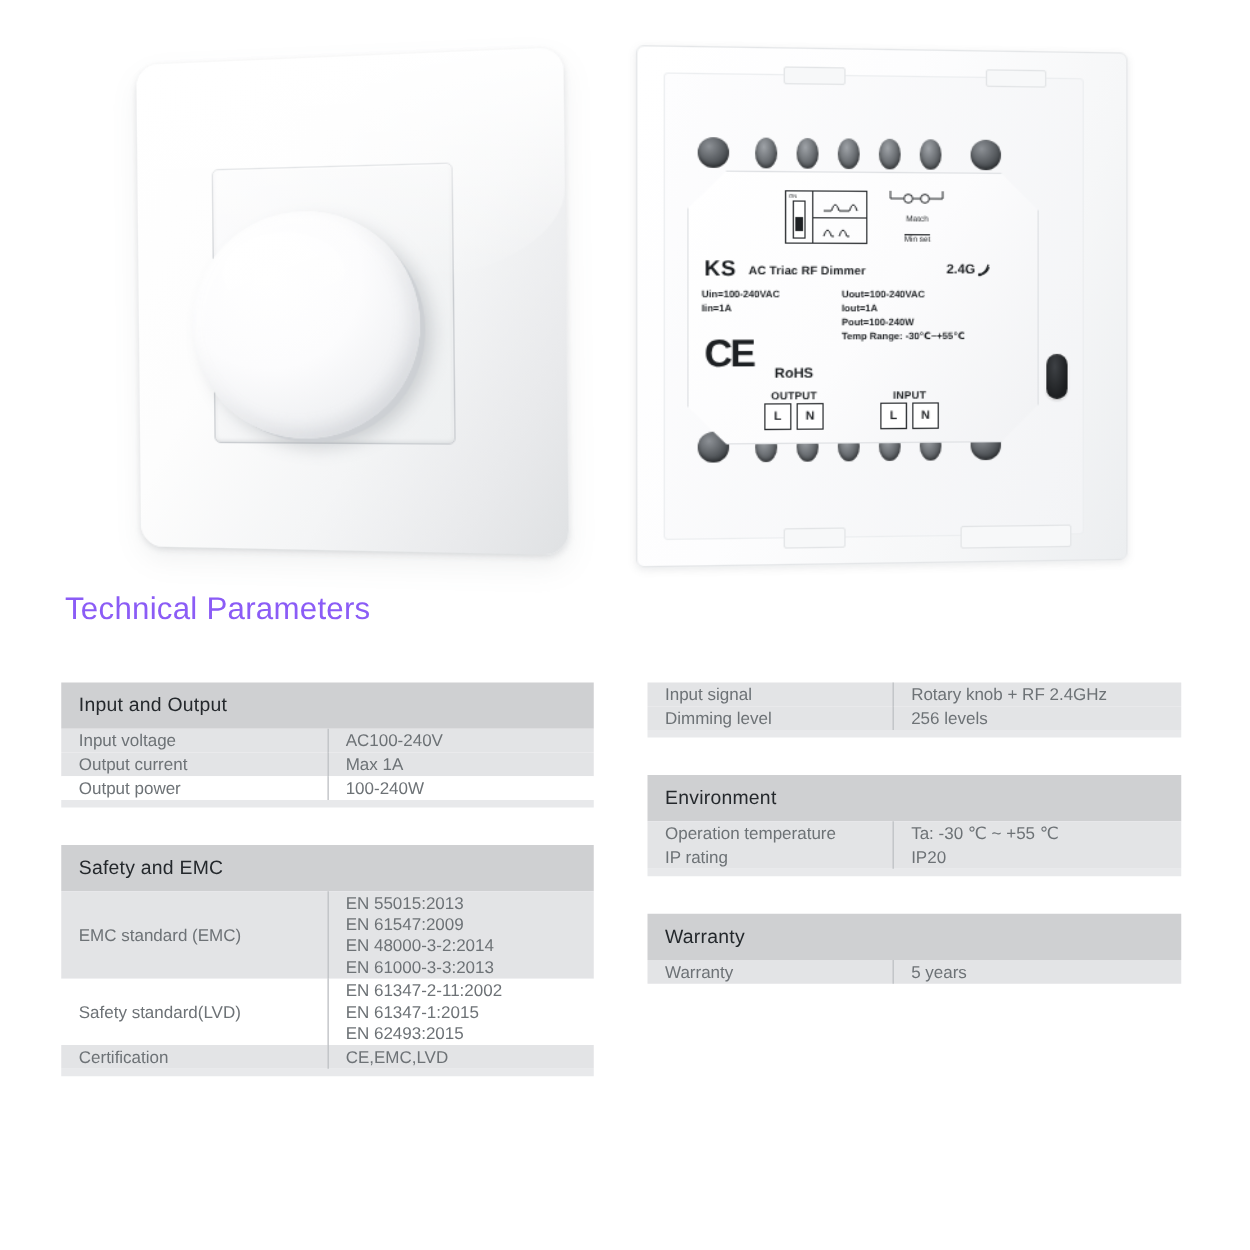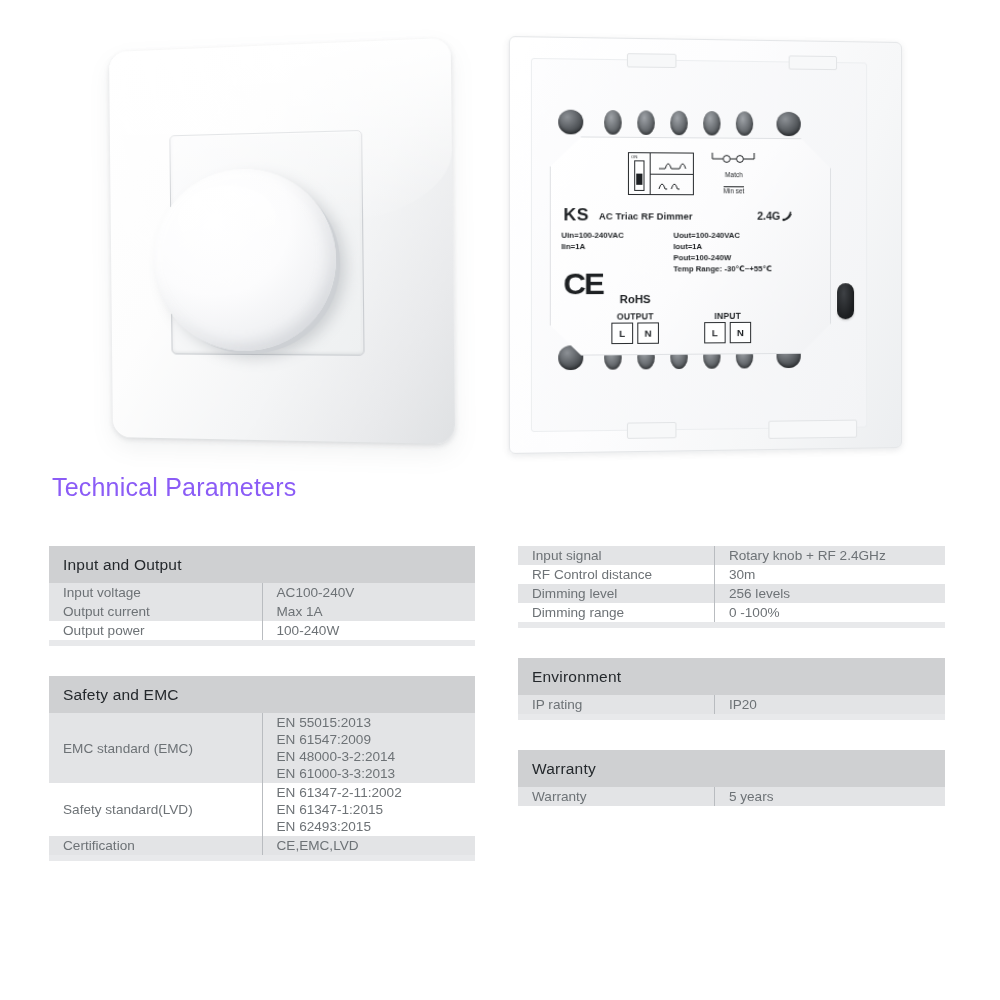--- a/index.html
+++ b/index.html
@@ -361,53 +361,47 @@
           <col class="k">
           <col>
         </colgroup>
         <tbody>
           <tr class="shade">
             <td class="key">Input signal</td>
             <td class="val">
               <span class="ln">Rotary knob + RF 2.4GHz</span>
             </td>
           </tr>
-          <tr class="plain">
-            <td class="key">RF Control distance</td>
-            <td class="val">
-              <span class="ln">30m</span>
-            </td>
-          </tr>
           <tr class="shade">
             <td class="key">Dimming level</td>
             <td class="val">
               <span class="ln">256 levels</span>
-            </td>
-          </tr>
-          <tr class="plain">
-            <td class="key">Dimming range</td>
-            <td class="val">
-              <span class="ln">0 -100%</span>
             </td>
           </tr>
           <tr class="foot">
             <td colspan="2"></td>
           </tr>
         </tbody>
     </table>
     <table class="tbl t-right">
       <colgroup>
           <col class="k">
           <col>
         </colgroup>
         <tbody>
           <tr class="hdr">
             <td colspan="2">Environment</td>
           </tr>
           <tr class="shade">
+            <td class="key">Operation temperature</td>
+            <td class="val">
+              <span class="ln">Ta: -30 ℃ ~ +55 ℃</span>
+            </td>
+          </tr>
+          <tr class="shade">
             <td class="key">IP rating</td>
             <td class="val">
               <span class="ln">IP20</span>
             </td>
           </tr>
           <tr class="foot">
             <td colspan="2"></td>
           </tr>
         </tbody>
     </table>

